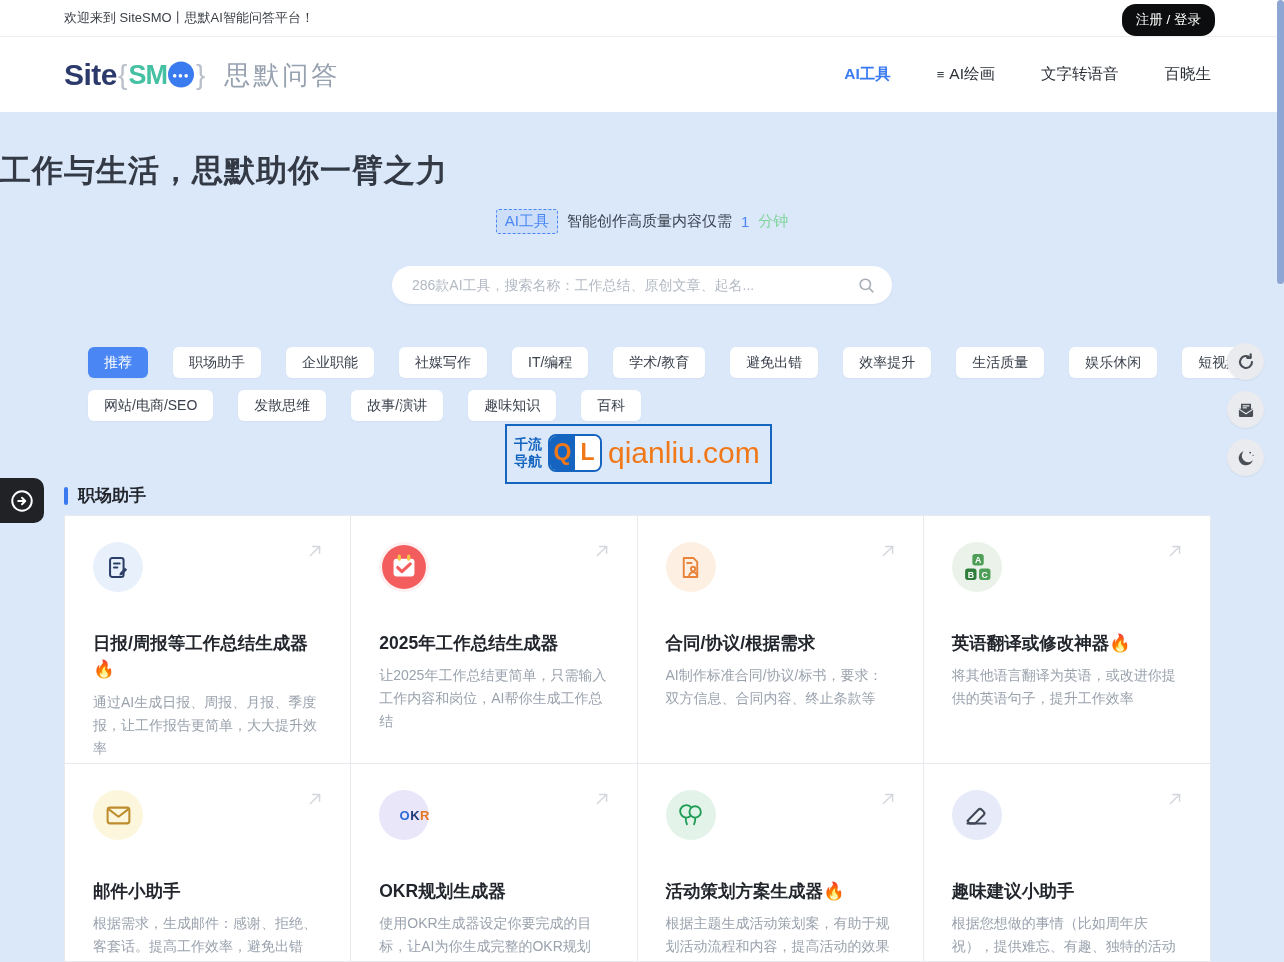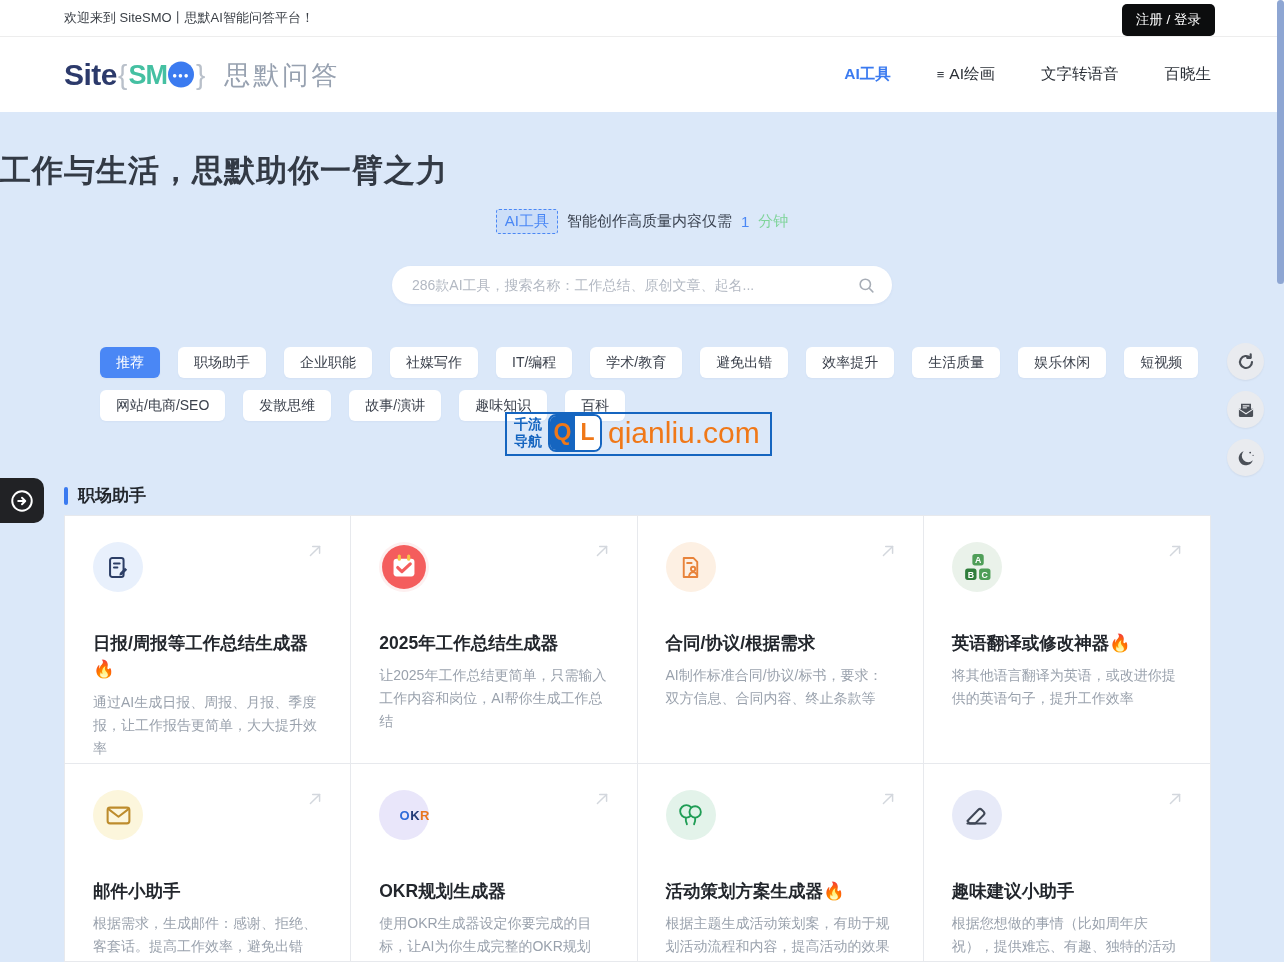--- a/index.html
+++ b/index.html
@@ -5,21 +5,21 @@
   * { margin:0; padding:0; box-sizing:border-box; }
   html,body { width:1284px; height:962px; overflow:hidden; }
   body { position:relative; background:#dbe8f9; font-family:"Liberation Sans",sans-serif; }
 
   
   .topbar { position:absolute; top:0; left:0; width:1284px; height:37px; background:#fff;
             border-bottom:1px solid #ededed; z-index:6; }
   .welcome { position:absolute; left:64px; top:50%; transform:translateY(-50%);
              font-size:13px; color:#3a3f46; }
   .auth-btn { position:absolute; right:69px; top:4px; background:#0c0d0e; color:#fff;
-              font-size:13.5px; padding:7px 14px; border-radius:5px; border:none; cursor:pointer; }
+              font-size:13.5px; padding:7px 14px; border-radius:14px; border:none; cursor:pointer; }
 
   
   .header { position:absolute; top:37px; left:0; width:1284px; height:75px; background:#fff; z-index:5; }
   .logo { position:absolute; left:64px; top:50%; transform:translateY(-50%);
           display:flex; align-items:center; cursor:pointer; }
   .lg-site { font-size:30px; font-weight:800; color:#2c3a6b; letter-spacing:-0.5px; }
   .lg-brace { font-size:28px; color:#b9c0ca; font-weight:400; margin:0 1px; }
   .lg-sm { font-size:27px; font-weight:800; color:#45c0a2; letter-spacing:-1px; }
   .lg-o { display:inline-flex; align-items:center; justify-content:center; width:26px; height:26px;
           border-radius:50%; background:#3b7bf0; color:#fff; font-size:8px; letter-spacing:1px;
@@ -43,30 +43,30 @@
   
   .search { position:absolute; top:266px; left:50%; transform:translateX(-50%); width:500px;
             height:38px; background:#fff; border-radius:19px; display:flex; align-items:center;
             padding:0 16px 0 20px; box-shadow:0 1px 3px rgba(60,90,150,0.06); }
   .search input { flex:1; border:none; outline:none; font-size:14px; color:#333;
                   font-family:"Liberation Sans",sans-serif; background:transparent; }
   .search input::placeholder { color:#b3b9c3; }
   .search-icon { display:flex; cursor:pointer; }
 
   
-  .chips-row { position:absolute; left:76px; display:flex; gap:18px;padding-left:24px; }
+  .chips-row { position:absolute; left:64px; display:flex; gap:25px;padding-left:24px; }
   .chips-row.r1 { top:347px; }
   .chips-row.r2 { top:390px; }
   .chip { height:31px; line-height:31px; padding:0 16px; background:#fff; border-radius:6px;
           font-size:14px; color:#3b414c; cursor:pointer; white-space:nowrap;
           box-shadow:0 1px 2px rgba(60,90,150,0.05); }
   .chip.active { background:#4a87f5; color:#fff; }
 
   
-  .watermark { position:absolute; left:505px; top:412px; height:44px; display:flex; align-items:center;
+  .watermark { position:absolute; left:505px; top:424px; height:60px; display:flex; align-items:center;
                border:2px solid #1565c0; padding:3px 10px 6px 7px; cursor:pointer; }
   .wm-nav { display:flex; flex-direction:column; font-size:14px; font-weight:bold; color:#1565c0;
             line-height:1.15; }
   .wm-logo { display:flex; width:54px; height:38px; border:2px solid #1565c0; border-radius:8px;
              overflow:hidden; margin:0 6px; }
   .wm-logo .q { flex:1; background:#1565c0; color:#f07818; font-weight:800; font-size:23px;
                 display:flex; align-items:center; justify-content:center; }
   .wm-logo .l { flex:1; background:#fff; color:#f07818; font-weight:800; font-size:23px;
                 display:flex; align-items:center; justify-content:center; }
   .wm-domain { color:#f07818; font-size:30px; }

